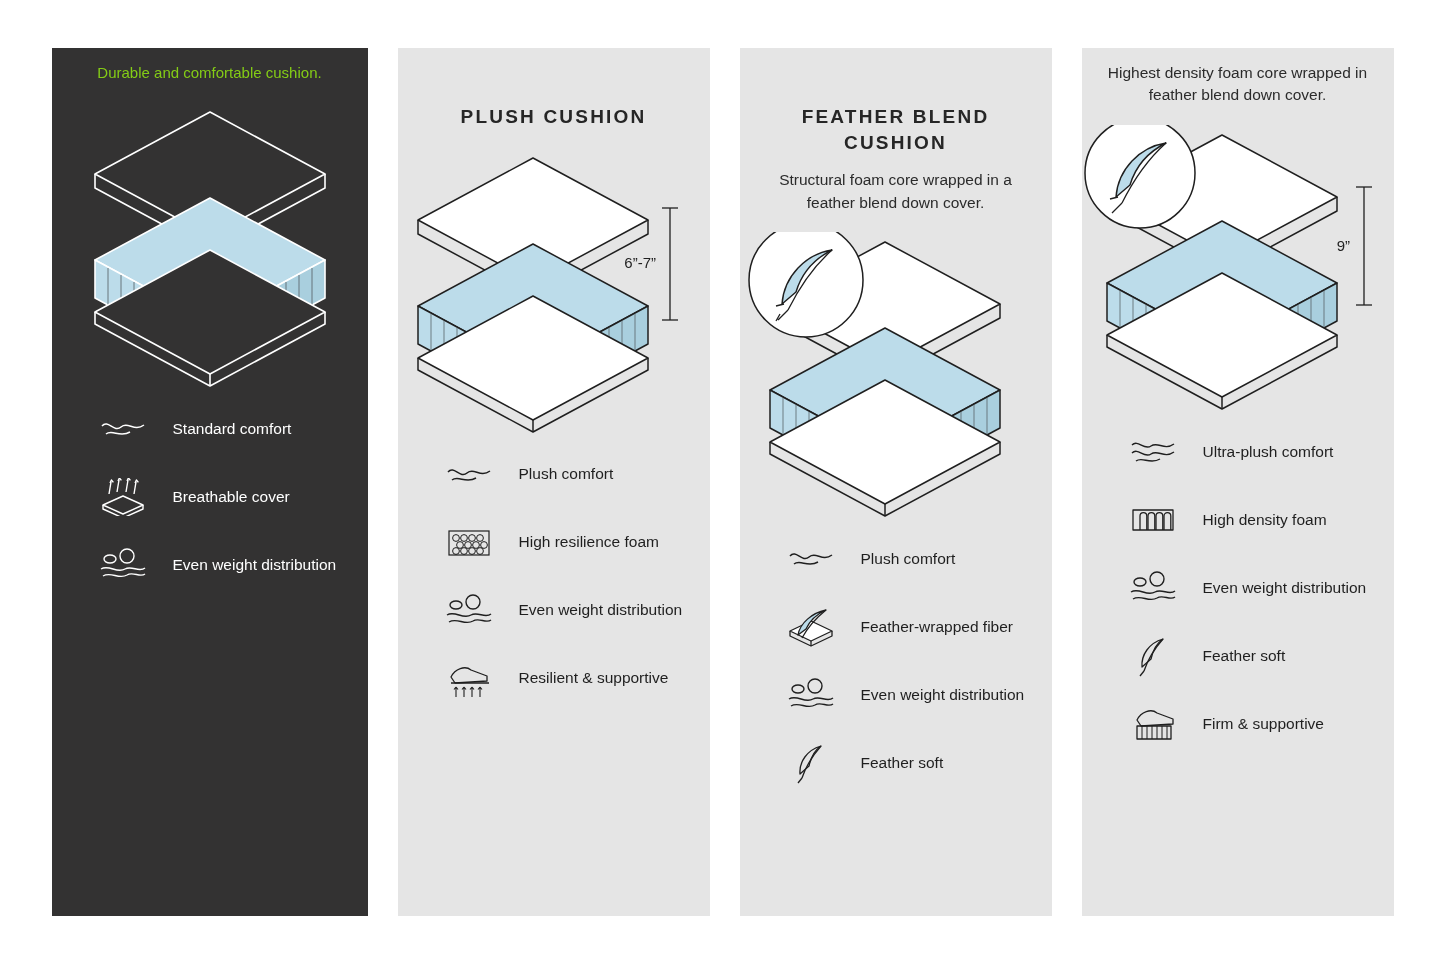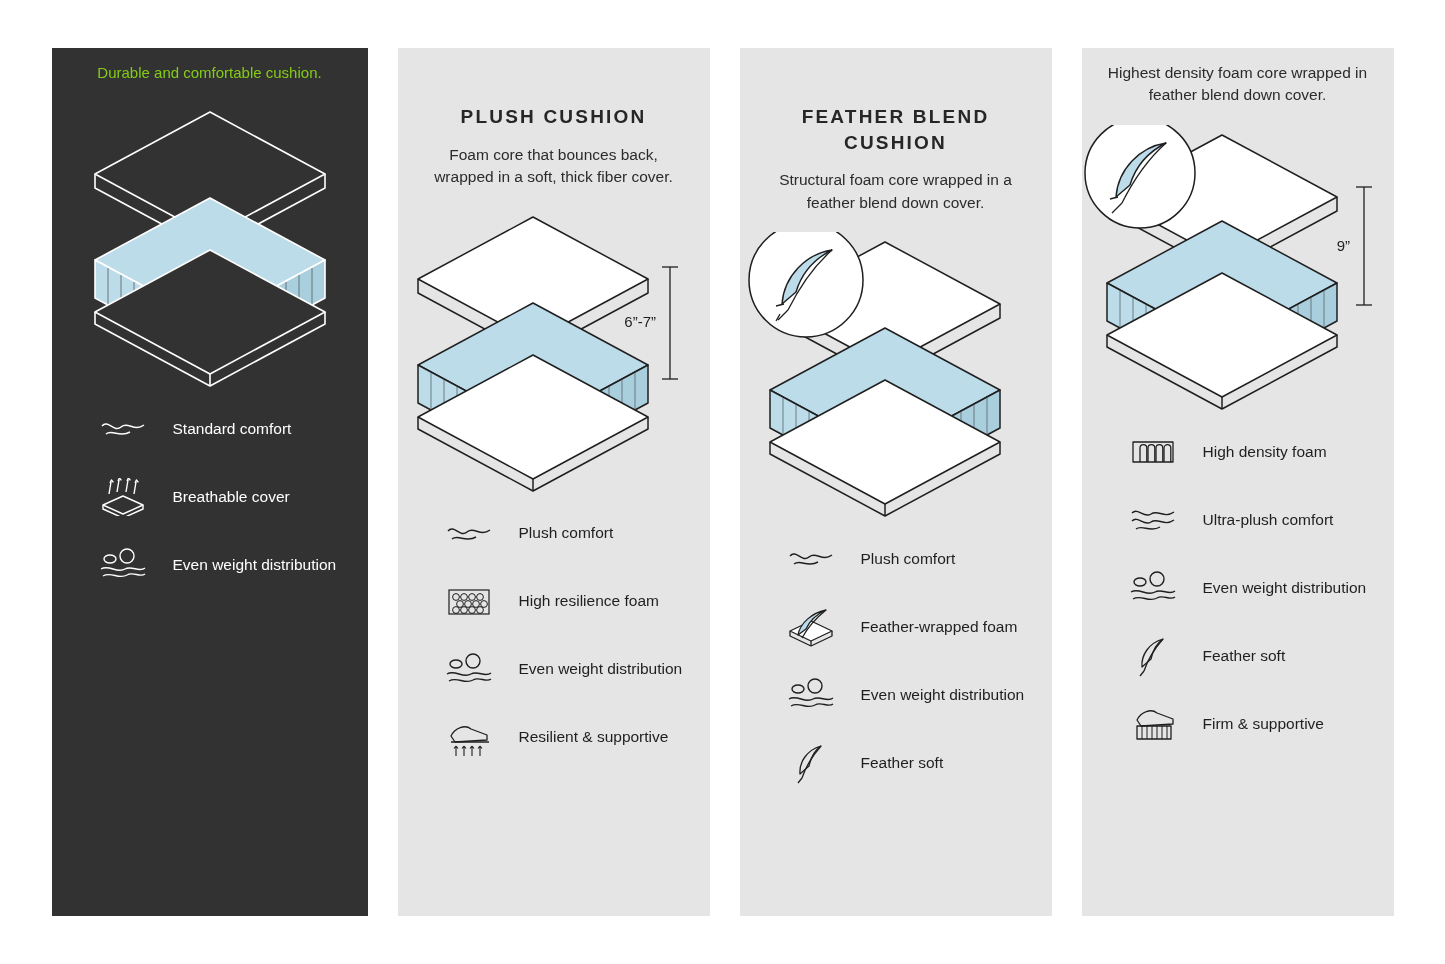--- a/index.html
+++ b/index.html
@@ -188,21 +188,20 @@
             <path d="M4 28 C12 23, 20 32, 28 27 C34 23, 41 30, 46 26"></path>
           </svg>
         </span>
         <span class="feature-label">Even weight distribution</span>
       </li>
     </ul>
   </div>
 
   <div class="card">
     <h2 class="card-title">PLUSH CUSHION</h2>
-    <p class="card-desc">Foam core that bounces back, wrapped in a soft, thick fiber cover.</p>
 
     <div class="diagram-wrap">
       <svg width="312" height="290" viewBox="0 0 312 290" fill="none">
         <g stroke="#1f1f1f" stroke-width="1.5" fill="#ffffff" stroke-linejoin="round">
           <polygon points="135,10 250,72 135,134 20,72"></polygon>
           <polyline points="20,72 20,86 135,148 250,86 250,72" fill="none"></polyline>
           <line x1="135" y1="134" x2="135" y2="148"></line>
         </g>
         <g stroke="#1f1f1f" stroke-width="1.5" stroke-linejoin="round">
           <polygon points="135,96 250,158 135,220 20,158" fill="#bcdcea"></polygon>
@@ -365,21 +364,21 @@
       <li class="feature">
         <span class="feature-icon">
           <svg width="50" height="40" viewBox="0 0 50 40" fill="none" stroke="#1f1f1f" stroke-width="1.3" stroke-linejoin="round">
             <polygon points="25,14 46,24 25,34 4,24" fill="#ffffff"></polygon>
             <polyline points="4,24 4,29 25,39 46,29 46,24"></polyline>
             <line x1="25" y1="34" x2="25" y2="39"></line>
             <path d="M40 3 C26 6, 14 16, 12 28 L20 22 C24 13, 31 7, 40 3 Z" fill="#bcdcea"></path>
             <path d="M40 3 C30 11, 22 20, 16 31"></path>
           </svg>
         </span>
-        <span class="feature-label">Feather-wrapped foam</span>
+        <span class="feature-label">Feather-wrapped fiber</span>
       </li>
       <li class="feature">
         <span class="feature-icon">
           <svg width="48" height="34" viewBox="0 0 48 34" fill="none" stroke="#1f1f1f" stroke-width="1.4">
             <circle cx="28" cy="8" r="7"></circle>
             <ellipse cx="11" cy="11" rx="6" ry="4"></ellipse>
             <path d="M2 21 C10 16, 18 26, 26 21 C33 17, 40 25, 46 20"></path>
             <path d="M4 28 C12 23, 20 32, 28 27 C34 23, 41 30, 46 26"></path>
           </svg>
         </span>
@@ -449,39 +448,39 @@
           <line x1="274" y1="62" x2="290" y2="62"></line>
           <line x1="274" y1="180" x2="290" y2="180"></line>
         </g>
         <text x="268" y="126" text-anchor="end" font-family="Liberation Sans, sans-serif" font-size="15" fill="#1f1f1f">9”</text>
       </svg>
     </div>
 
     <ul class="features">
       <li class="feature">
         <span class="feature-icon">
+          <svg width="46" height="26" viewBox="0 0 46 26" fill="none" stroke="#1f1f1f" stroke-width="1.4">
+            <path d="M2 6 C8 0, 14 12, 21 7 C28 2, 34 12, 44 5"></path>
+            <path d="M2 14 C8 8, 14 20, 21 15 C28 10, 34 20, 44 13"></path>
+            <path d="M6 22 C12 17, 20 26, 30 20"></path>
+          </svg>
+        </span>
+        <span class="feature-label">Ultra-plush comfort</span>
+      </li>
+      <li class="feature">
+        <span class="feature-icon">
           <svg width="48" height="32" viewBox="0 0 48 32" fill="none" stroke="#1f1f1f" stroke-width="1.3" stroke-linejoin="round">
             <rect x="4" y="6" width="40" height="20"></rect>
             <path d="M11 26 L11 12 a3.4 3.4 0 0 1 6.8 0 L17.8 26"></path>
             <path d="M19 26 L19 12 a3.4 3.4 0 0 1 6.8 0 L25.8 26"></path>
             <path d="M27 26 L27 12 a3.4 3.4 0 0 1 6.8 0 L33.8 26"></path>
             <path d="M35 26 L35 12 a3.4 3.4 0 0 1 6.8 0 L41.8 26"></path>
           </svg>
         </span>
         <span class="feature-label">High density foam</span>
-      </li>
-      <li class="feature">
-        <span class="feature-icon">
-          <svg width="46" height="26" viewBox="0 0 46 26" fill="none" stroke="#1f1f1f" stroke-width="1.4">
-            <path d="M2 6 C8 0, 14 12, 21 7 C28 2, 34 12, 44 5"></path>
-            <path d="M2 14 C8 8, 14 20, 21 15 C28 10, 34 20, 44 13"></path>
-            <path d="M6 22 C12 17, 20 26, 30 20"></path>
-          </svg>
-        </span>
-        <span class="feature-label">Ultra-plush comfort</span>
       </li>
       <li class="feature">
         <span class="feature-icon">
           <svg width="48" height="34" viewBox="0 0 48 34" fill="none" stroke="#1f1f1f" stroke-width="1.4">
             <circle cx="28" cy="8" r="7"></circle>
             <ellipse cx="11" cy="11" rx="6" ry="4"></ellipse>
             <path d="M2 21 C10 16, 18 26, 26 21 C33 17, 40 25, 46 20"></path>
             <path d="M4 28 C12 23, 20 32, 28 27 C34 23, 41 30, 46 26"></path>
           </svg>
         </span>

